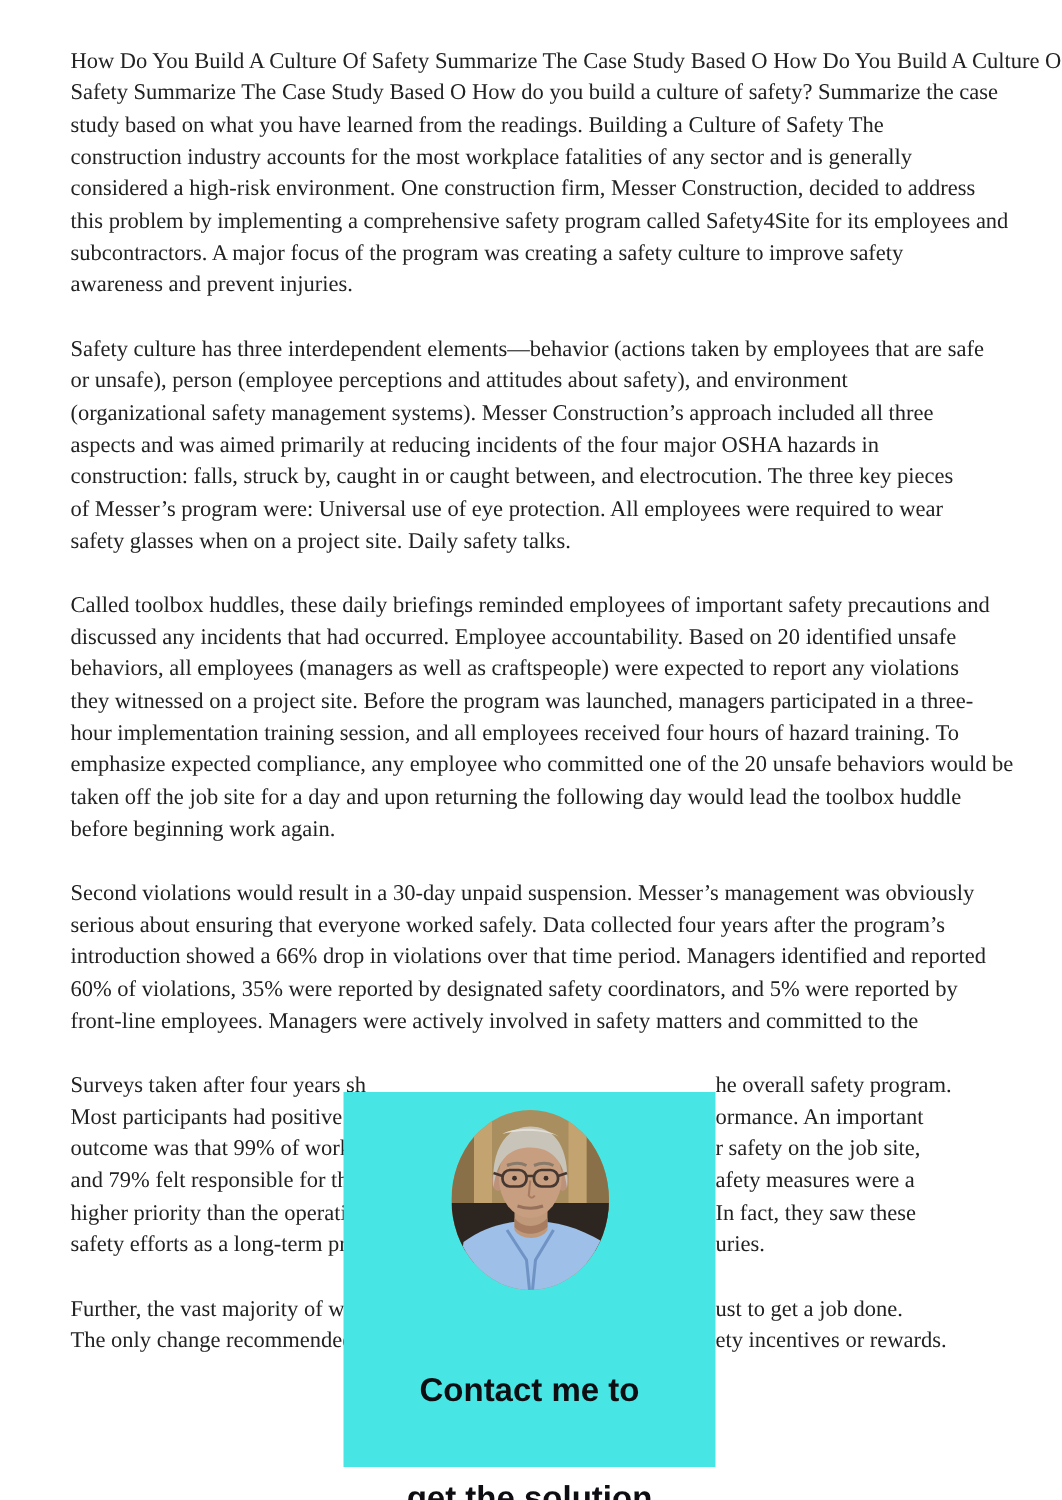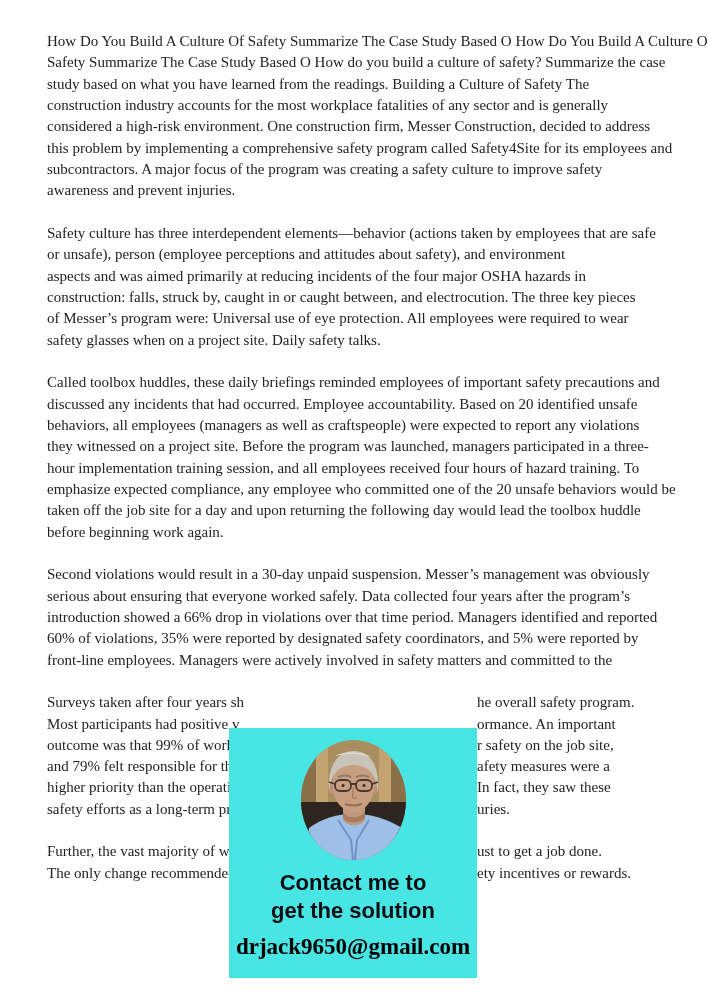--- a/index.html
+++ b/index.html
@@ -32,20 +32,21 @@
   }
   .overlay {
     position: absolute;
     left: 229px; top: 728px;
     width: 248px; height: 250px;
     background: #47e5e3;
     display: flex;
     flex-direction: column;
     align-items: center;
     box-sizing: border-box;
+    gap: 44px;
   }
   .photo { margin-top: 12px; width: 105px; height: 120px; }
   .photo svg { display: block; width: 105px; height: 120px; }
   .contact-line {
     font-family: "Liberation Sans", sans-serif;
     font-weight: 700;
     font-size: 22px;
     line-height: 28px;
     color: #0d0d12;
     text-align: center;
@@ -71,20 +72,21 @@
       <div class="line">study based on what you have learned from the readings. Building a Culture of Safety The</div>
       <div class="line">construction industry accounts for the most workplace fatalities of any sector and is generally</div>
       <div class="line">considered a high-risk environment. One construction firm, Messer Construction, decided to address</div>
       <div class="line">this problem by implementing a comprehensive safety program called Safety4Site for its employees and</div>
       <div class="line">subcontractors. A major focus of the program was creating a safety culture to improve safety</div>
       <div class="line">awareness and prevent injuries.</div>
     </div>
     <div class="paragraph">
       <div class="line">Safety culture has three interdependent elements—behavior (actions taken by employees that are safe</div>
       <div class="line">or unsafe), person (employee perceptions and attitudes about safety), and environment</div>
+      <div class="line">(organizational safety management systems). Messer Construction’s approach included all three</div>
       <div class="line">aspects and was aimed primarily at reducing incidents of the four major OSHA hazards in</div>
       <div class="line">construction: falls, struck by, caught in or caught between, and electrocution. The three key pieces</div>
       <div class="line">of Messer’s program were: Universal use of eye protection. All employees were required to wear</div>
       <div class="line">safety glasses when on a project site. Daily safety talks.</div>
     </div>
     <div class="paragraph">
       <div class="line">Called toolbox huddles, these daily briefings reminded employees of important safety precautions and</div>
       <div class="line">discussed any incidents that had occurred. Employee accountability. Based on 20 identified unsafe</div>
       <div class="line">behaviors, all employees (managers as well as craftspeople) were expected to report any violations</div>
       <div class="line">they witnessed on a project site. Before the program was launched, managers participated in a three-</div>

